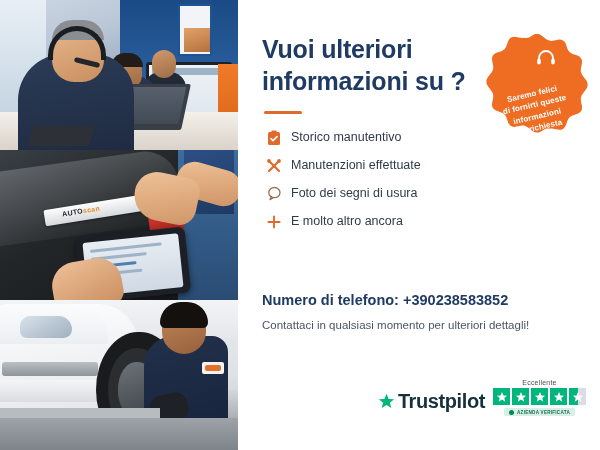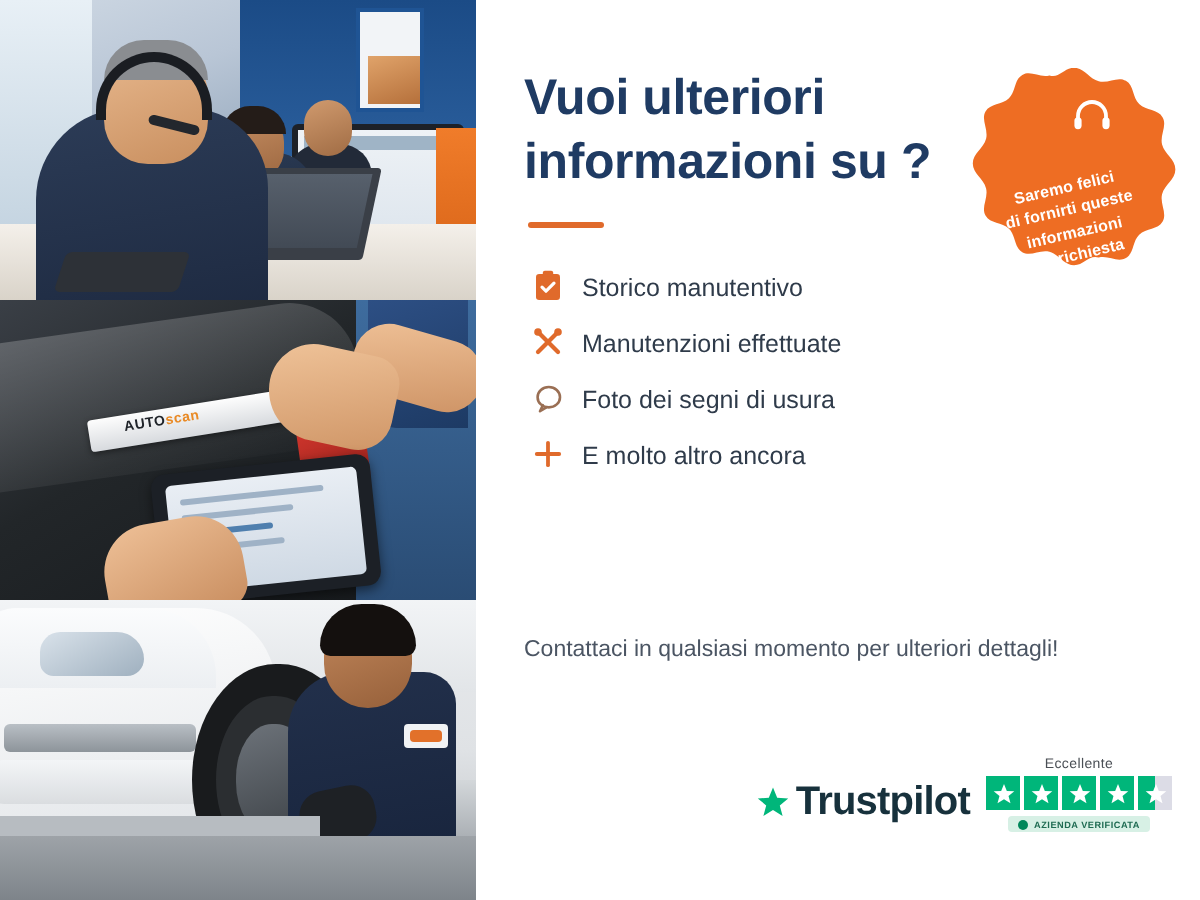--- a/index.html
+++ b/index.html
@@ -141,21 +141,21 @@
      background:linear-gradient(180deg,#d3d7da,#a9aeb3); }
 
   
   .panel { flex:1; position:relative; background:#ffffff; padding:34px 22px 0 24px; }
 
   .headline { font-size:25px; line-height:1.26; font-weight:bold; color:#1f3b63;
      letter-spacing:-.2px; max-width:215px; }
   .rule { width:38px; height:3px; background:#e06a2b; margin:14px 0 0 2px; border-radius:2px; }
 
   .bullets { margin-top:16px; }
-  .bullet { display:flex; align-items:flex-end; height:21px; margin-bottom:7px; }
+  .bullet { display:flex; align-items:flex-start; height:21px; margin-bottom:7px; }
   .b-ico { width:24px; flex:0 0 24px; display:flex; align-items:center; justify-content:center;
      color:#e06a2b; }
   .b-txt { font-size:12.5px; color:#2f3b4a; padding-left:5px; }
 
   .phone { position:absolute; left:24px; top:292px; font-size:14.5px; font-weight:bold;
      color:#1f3b63; white-space:nowrap; }
   .sub { position:absolute; left:24px; top:316px; font-size:11.5px; color:#4b5563; line-height:1.62; }
 
   
   .burst { position:absolute; right:12px; top:34px; width:104px; height:104px; }
@@ -302,20 +302,24 @@
               <line x1="8" y1="2.4" x2="8" y2="13.6"></line>
               <line x1="2.4" y1="8" x2="13.6" y2="8"></line>
             </g>
           </svg>
         </span>
         <span class="b-txt">E molto altro ancora</span>
       </div>
 
     </div>
 
+    <div class="phone">
+      <span>Numero di telefono:</span>
+      <span>+390238583852</span>
+    </div>
 
     <div class="sub">
       <div>Contattaci in qualsiasi momento per ulteriori dettagli!</div>
     </div>
 
     <div class="burst">
       <svg viewBox="0 0 100 100" width="104" height="104">
         <path fill="#ee6d23" d="M50 2c5.2 0 7.6 5.6 12.6 6.9 5 1.3 9.6-2.7 13.9-.2 4.3 2.5 3.2 8.4 6.8 11.9 3.6 3.5 9.6 2.5 12 6.8 2.4 4.3-1.5 8.9-.3 13.9 1.3 5 6.8 7.5 6.8 12.7 0 5.2-5.5 7.7-6.8 12.7-1.2 5 2.7 9.6.3 13.9-2.4 4.3-8.4 3.3-12 6.8-3.6 3.5-2.5 9.4-6.8 11.9-4.3 2.5-8.9-1.5-13.9-.2C57.6 97.5 55.2 103 50 103s-7.6-5.5-12.6-6.9c-5-1.3-9.6 2.7-13.9.2-4.3-2.5-3.2-8.4-6.8-11.9-3.6-3.5-9.6-2.5-12-6.8-2.4-4.3 1.5-8.9.3-13.9C3.7 58.7-1.8 56.2-1.8 51c0-5.2 5.5-7.7 6.8-12.7 1.2-5-2.7-9.6-.3-13.9 2.4-4.3 8.4-3.3 12-6.8 3.6-3.5 2.5-9.4 6.8-11.9 4.3-2.5 8.9 1.5 13.9.2C42.4 7.6 44.8 2 50 2z" transform="translate(4,-2) scale(0.94)"></path>
       </svg>
       <span class="headset-ico">

